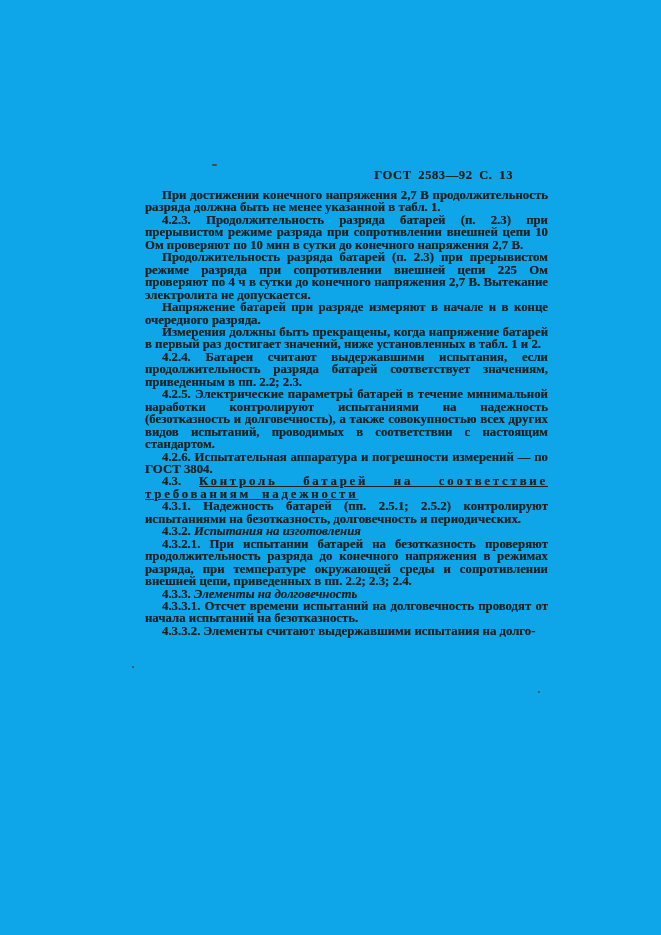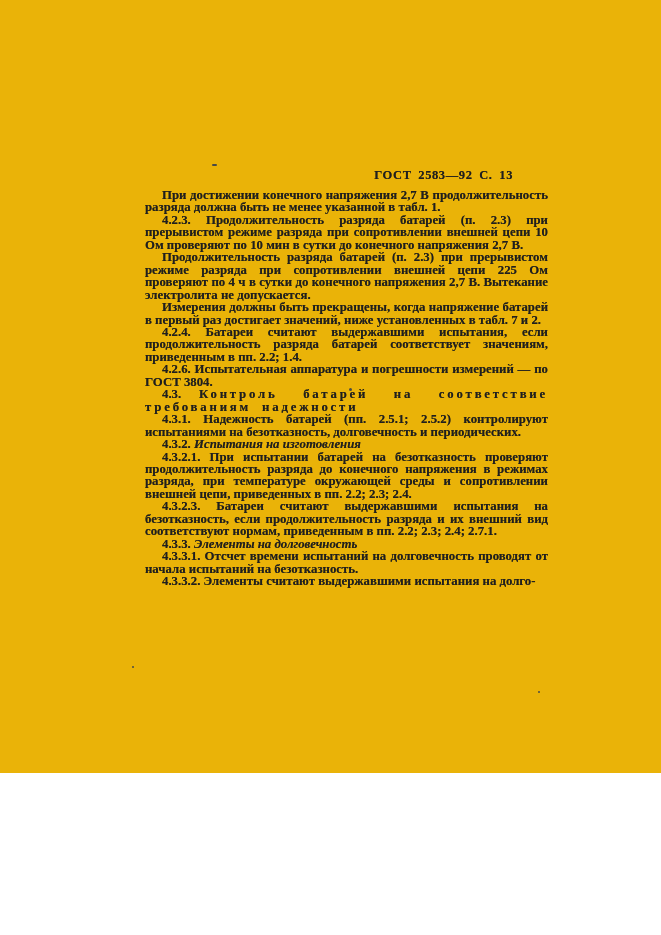--- a/index.html
+++ b/index.html
@@ -3,22 +3,22 @@
 <meta charset="utf-8">
 <style>
   html, body {
     margin: 0;
     padding: 0;
     background: #ffffff;
   }
   .page {
     position: relative;
     width: 661px;
-    height: 773px;
-    background: #eab308;
+    height: 935px;
+    background: #0ea5e9;
     overflow: hidden;
     font-family: "Liberation Serif", "DejaVu Serif", serif;
     color: #1f1f1f;
     -webkit-font-smoothing: antialiased;
   }
   .running-header {
     position: absolute;
     top: 168px;
     left: 145px;
     width: 368px;
@@ -42,20 +42,21 @@
     text-shadow: 0 0 0.35px rgba(25,25,25,0.6);
   }
   .para {
     margin: 0;
     padding: 0;
     text-indent: 17px;
   }
   .para.heading-spaced .hd-text {
     letter-spacing: 2.8px;
     word-spacing: 5px;
+    text-decoration: underline;
   }
   .para.heading-italic .hd-text {
     font-style: italic;
   }
   .speck {
     position: absolute;
     background: #4a4a46;
     border-radius: 50%;
   }
   .speck.dash { border-radius: 1px; }
@@ -66,28 +67,29 @@
 <div class="page">
 
   <div class="running-header">
     <span>ГОСТ 2583—92 С. 13</span>
   </div>
 
   <div class="content">
       <p class="para body">При достижении конечного напряжения 2,7 В продолжительность разряда должна быть не менее указанной в табл. 1.</p>
       <p class="para body">4.2.3. Продолжительность разряда батарей (п. 2.3) при прерывистом режиме разряда при сопротивлении внешней цепи 10 Ом проверяют по 10 мин в сутки до конечного напряжения 2,7 В.</p>
       <p class="para body">Продолжительность разряда батарей (п. 2.3) при прерывистом режиме разряда при сопротивлении внешней цепи 225 Ом проверяют по 4 ч в сутки до конечного напряжения 2,7 В. Вытекание электролита не допускается.</p>
-      <p class="para body">Измерения должны быть прекращены, когда напряжение батарей в первый раз достигает значений, ниже установленных в табл. 7 и 2.</p>
-      <p class="para body">4.2.4. Батареи считают выдержавшими испытания, если продолжительность разряда батарей соответствует значениям, приведенным в пп. 2.2; 1.4.</p>
+      <p class="para body">Напряжение батарей при разряде измеряют в начале и в конце очередного разряда.</p>
+      <p class="para body">Измерения должны быть прекращены, когда напряжение батарей в первый раз достигает значений, ниже установленных в табл. 1 и 2.</p>
+      <p class="para body">4.2.4. Батареи считают выдержавшими испытания, если продолжительность разряда батарей соответствует значениям, приведенным в пп. 2.2; 2.3.</p>
+      <p class="para body">4.2.5. Электрические параметры батарей в течение минимальной наработки контролируют испытаниями на надежность (безотказность и долговечность), а также совокупностью всех других видов испытаний, проводимых в соответствии с настоящим стандартом.</p>
       <p class="para body">4.2.6. Испытательная аппаратура и погрешности измерений — по ГОСТ 3804.</p>
       <p class="para heading-spaced"><span class="hd-num">4.3. </span><span class="hd-text">Контроль батарей на соответствие требованиям надежности</span></p>
       <p class="para body">4.3.1. Надежность батарей (пп. 2.5.1; 2.5.2) контролируют испытаниями на безотказность, долговечность и периодических.</p>
       <p class="para heading-italic"><span class="hd-num">4.3.2. </span><span class="hd-text">Испытания на изготовления</span></p>
       <p class="para body">4.3.2.1. При испытании батарей на безотказность проверяют продолжительность разряда до конечного напряжения в режимах разряда, при температуре окружающей среды и сопротивлении внешней цепи, приведенных в пп. 2.2; 2.3; 2.4.</p>
-      <p class="para body">4.3.2.3. Батареи считают выдержавшими испытания на безотказность, если продолжительность разряда и их внешний вид соответствуют нормам, приведенным в пп. 2.2; 2.3; 2.4; 2.7.1.</p>
       <p class="para heading-italic"><span class="hd-num">4.3.3. </span><span class="hd-text">Элементы на долговечность</span></p>
       <p class="para body">4.3.3.1. Отсчет времени испытаний на долговечность проводят от начала испытаний на безотказность.</p>
       <p class="para body">4.3.3.2. Элементы считают выдержавшими испытания на долго-</p>
     </div>
 
   <div class="speck dash" style="left:212px; top:164px; width:5px; height:2px;"></div>
   <div class="speck" style="left:349px; top:388px; width:3px; height:3px;"></div>
   <div class="speck" style="left:132px; top:666px; width:2px; height:2px;"></div>
   <div class="speck" style="left:538px; top:691px; width:2px; height:2px;"></div>
 

